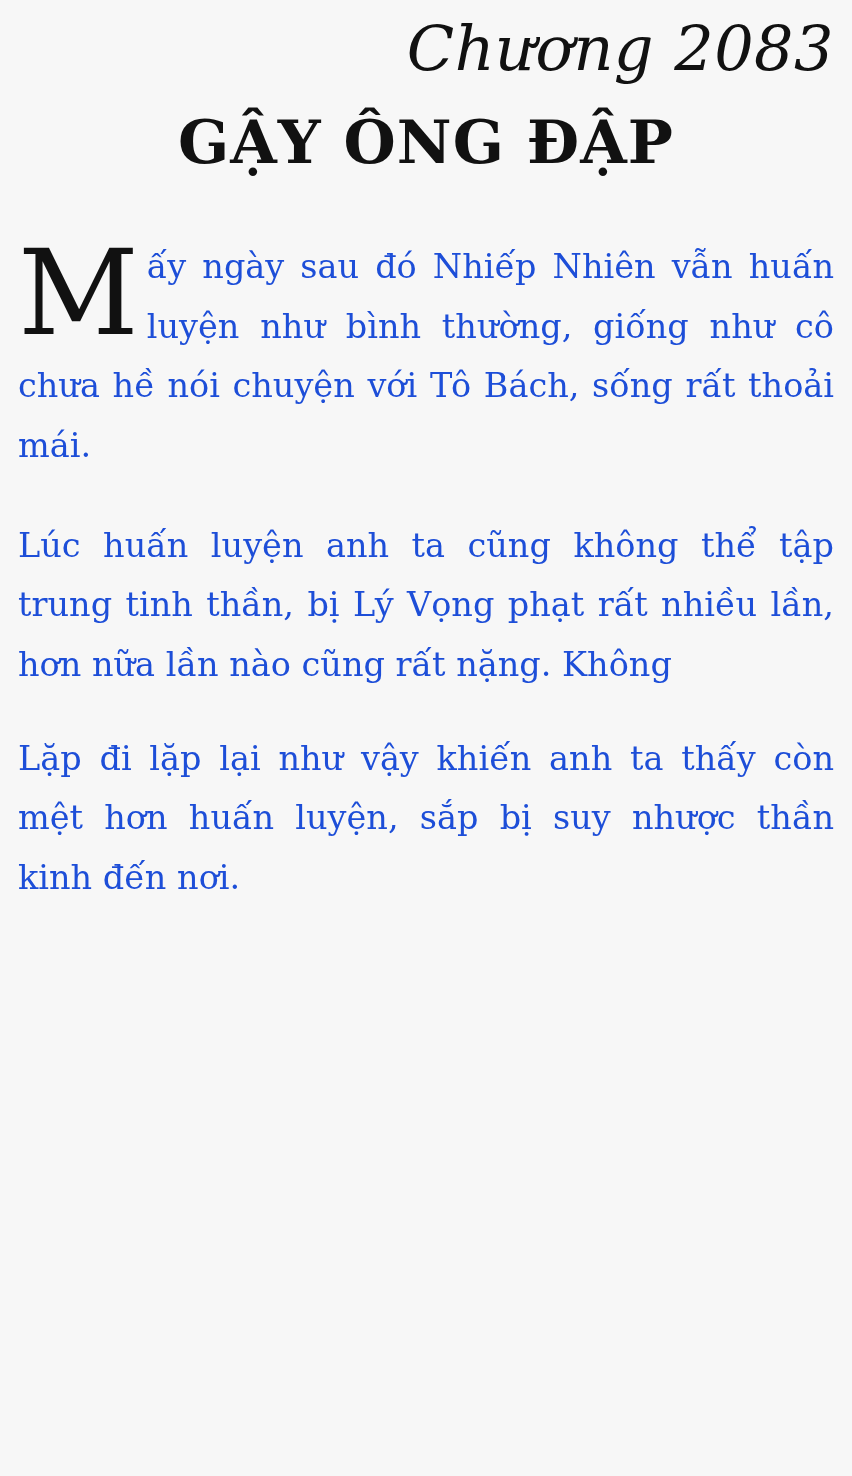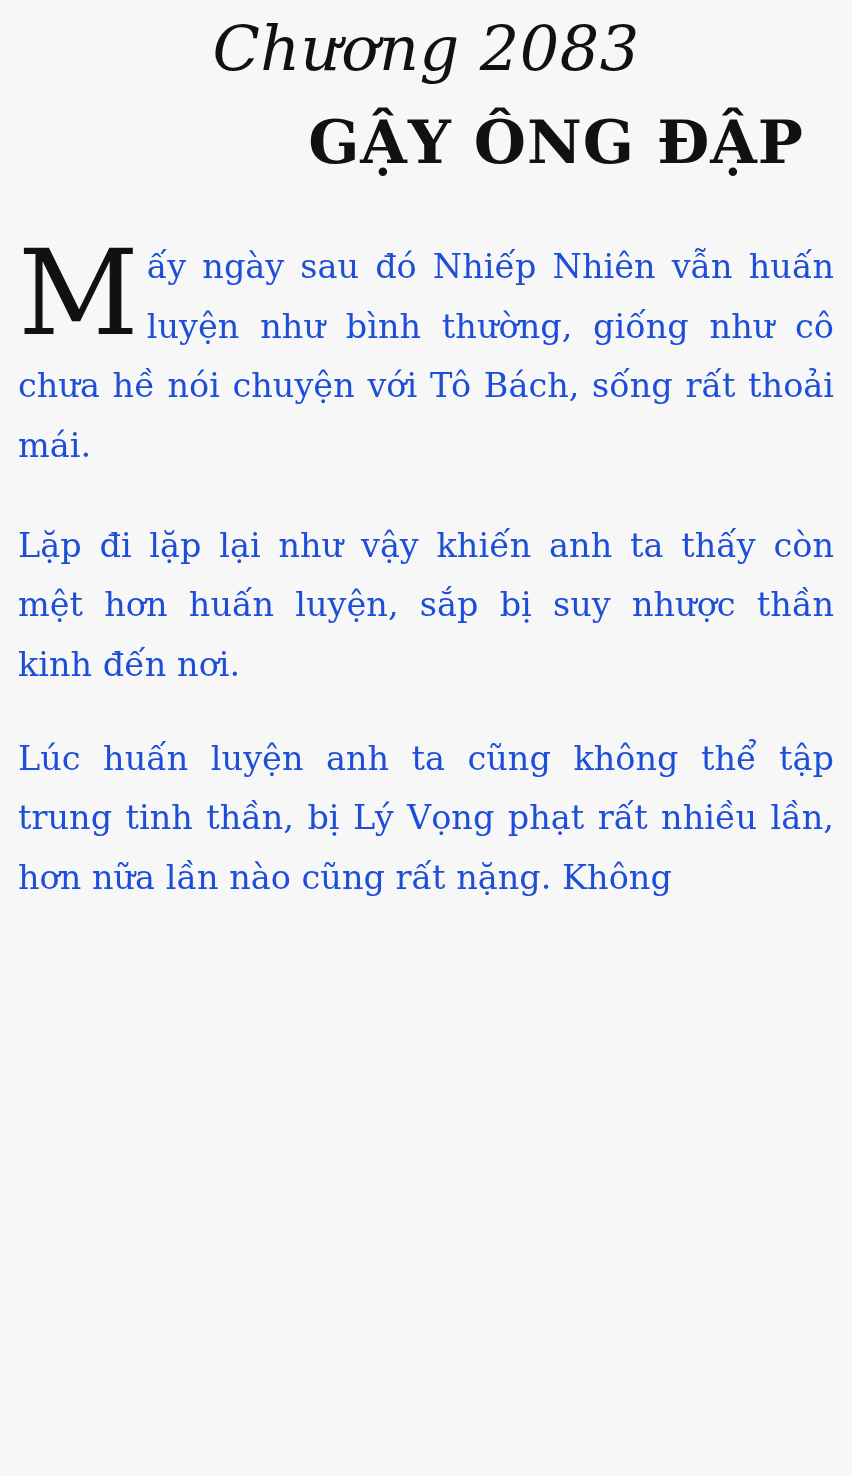--- a/index.html
+++ b/index.html
@@ -15,32 +15,32 @@
     color: #1a1a1a;
   }
   .page {
     width: 852px;
     height: 1476px;
     box-sizing: border-box;
     padding: 0 18px;
     background: #f7f7f7;
   }
   .chapter-number {
-    text-align: center;
+    text-align: right;
     font-style: italic;
     font-size: 62px;
     line-height: 1.0;
     font-weight: 400;
     letter-spacing: 0.5px;
     margin: 10px 0 0 0;
     padding-top: 8px;
     color: #111;
   }
   .chapter-title {
-    text-align: right;
+    text-align: center;
     font-weight: bold;
     font-size: 60px;
     line-height: 1.22;
     letter-spacing: 1px;
     margin: 26px 0 0 0;
     color: #111;
     padding: 0 30px;
   }
   .body-text {
     margin-top: 58px;
@@ -74,17 +74,17 @@
 
   <div class="chapter-number">Chương 2083</div>
 
   <h1 class="chapter-title">
     <span>GẬY ÔNG ĐẬP</span>
     <br>
   </h1>
 
   <div class="body-text">
     <p class="para first-para">Mấy ngày sau đó Nhiếp Nhiên vẫn huấn luyện như bình thường, giống như cô chưa hề nói chuyện với Tô Bách, sống rất thoải mái.</p>
+    <p class="para">Lúc huấn luyện anh ta cũng không thể tập trung tinh thần, bị Lý Vọng phạt rất nhiều lần, hơn nữa lần nào cũng rất nặng. Không</p>
     <p class="para">Lặp đi lặp lại như vậy khiến anh ta thấy còn mệt hơn huấn luyện, sắp bị suy nhược thần kinh đến nơi.</p>
-    <p class="para">Lúc huấn luyện anh ta cũng không thể tập trung tinh thần, bị Lý Vọng phạt rất nhiều lần, hơn nữa lần nào cũng rất nặng. Không</p>
   </div>
 
 </div>
 
 </body></html>

